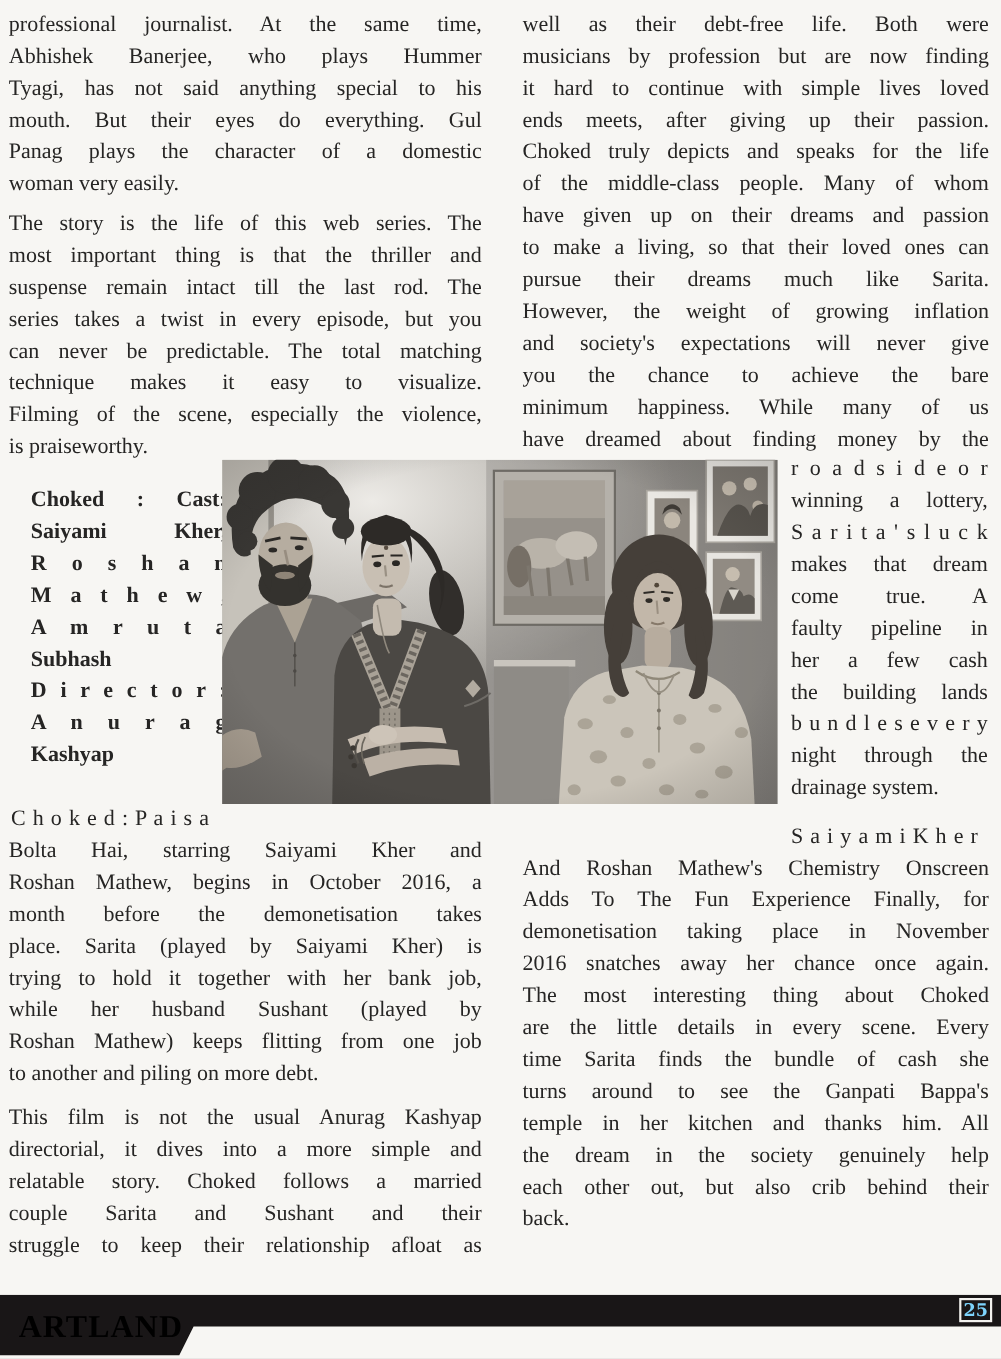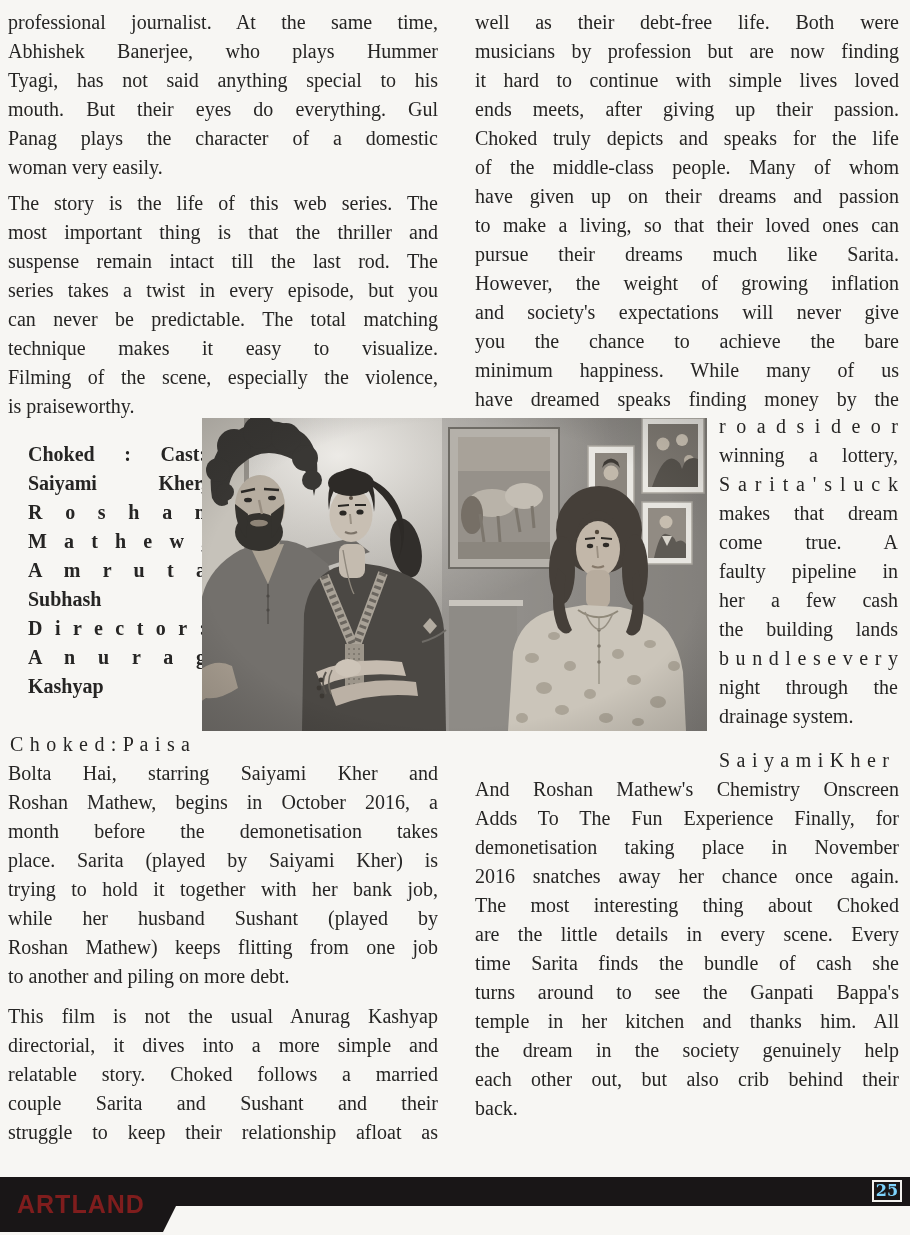--- a/index.html
+++ b/index.html
@@ -12,22 +12,22 @@
   .block { position:absolute; font-size:20px; line-height:29px; }
   .ln { text-align:justify; text-align-last:justify; height:29px; overflow:hidden; white-space:normal; }
   .ln.end { text-align-last:left; }
   .bold { font-weight:bold; }
   .photo { position:absolute; left:202px; top:418px; width:505px; height:313px; }
   .photo svg { display:block; }
   .footer { position:absolute; left:0; top:1177px; width:910px; height:56px; }
   .footer svg { position:absolute; left:0; top:0; }
   .brand {
     position:absolute; left:17px; top:13px; width:140px;
-    color:#7f1d1d; font-weight:bold; font-size:25px; letter-spacing:1px;
-    font-family:Liberation Sans, sans-serif;
+    color:#000000; font-weight:bold; font-size:29px; letter-spacing:1px;
+    font-family:Liberation Serif, serif;
   }
   .pagenum {
     position:absolute; left:872px; top:3px; width:30px; height:22px;
     box-sizing:border-box; background:#191617; border:2px solid #f2f1ee;
     color:#7dd3fc; font-size:16px; font-weight:bold; text-align:center; line-height:18px;
     font-family:"DejaVu Serif","Liberation Serif",serif;
   }
 </style>
 </head>
 <body>
@@ -96,21 +96,21 @@
     <div class="ln">ends meets, after giving up their passion.</div>
     <div class="ln">Choked truly depicts and speaks for the life</div>
     <div class="ln">of the middle-class people. Many of whom</div>
     <div class="ln">have given up on their dreams and passion</div>
     <div class="ln">to make a living, so that their loved ones can</div>
     <div class="ln">pursue their dreams much like Sarita.</div>
     <div class="ln">However, the weight of growing inflation</div>
     <div class="ln">and society's expectations will never give</div>
     <div class="ln">you the chance to achieve the bare</div>
     <div class="ln">minimum happiness. While many of us</div>
-    <div class="ln">have dreamed speaks finding money by the</div>
+    <div class="ln">have dreamed about finding money by the</div>
   </div>
 
   <div class="block" style="left:719px;top:412px;width:179px;">
     <div class="ln">r o a d s i d e o r</div>
     <div class="ln">winning a lottery,</div>
     <div class="ln">S a r i t a ' s l u c k</div>
     <div class="ln">makes that dream</div>
     <div class="ln">come true. A</div>
     <div class="ln">faulty pipeline in</div>
     <div class="ln">her a few cash</div>

